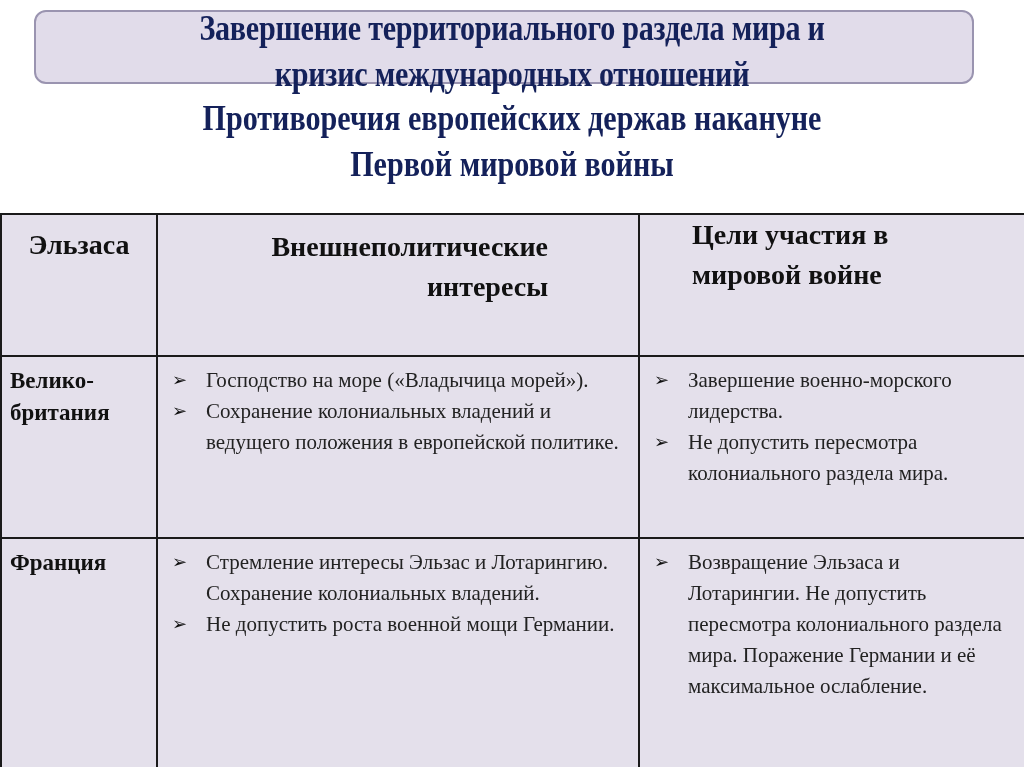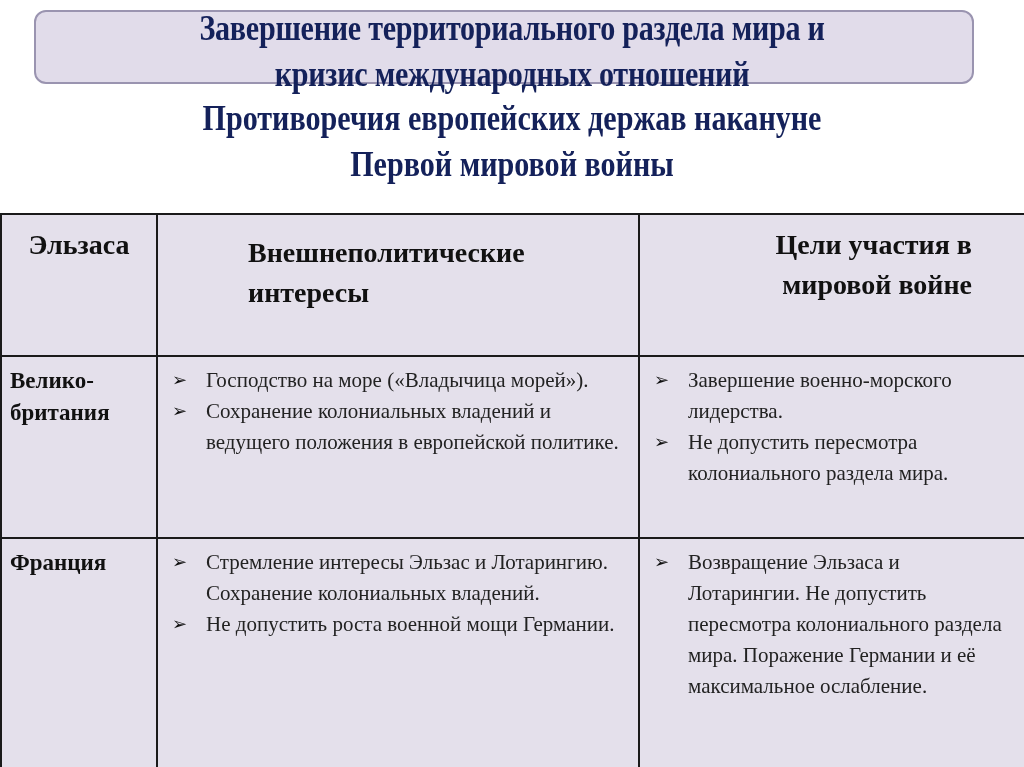--- a/index.html
+++ b/index.html
@@ -4,22 +4,22 @@
   <style>
     html, body { margin:0; padding:0; }
     body { width:1024px; height:767px; background:#ffffff; position:relative; overflow:hidden; font-family:"Liberation Serif", serif; }
     .title-box { position:absolute; left:34px; top:10px; width:940px; height:74px; background:#e1dcea; border:2px solid #9a94b0; border-radius:12px; box-sizing:border-box; }
     .title1 { position:absolute; left:0; width:1024px; top:6px; text-align:center; color:#14215a; font-weight:bold; font-size:35px; line-height:46px; letter-spacing:-0.3px; transform:scaleX(0.86); transform-origin:center; }
     .title2 { position:absolute; left:0; width:1024px; top:96px; text-align:center; color:#14215a; font-weight:bold; font-size:35px; line-height:46px; transform:scaleX(0.86); transform-origin:center; }
     table { position:absolute; left:0; top:213px; width:1026px; border-collapse:collapse; background:#e4e0eb; }
     td, th { border:2px solid #1a1a1a; vertical-align:top; padding:0; }
     th { font-weight:bold; font-size:28px; line-height:40px; color:#111; }
     .h-country { width:156px; height:142px; text-align:center; padding-top:10px; box-sizing:border-box; }
-    .h-interests { width:480px; text-align:left; padding-top:18px; }
-    .h-goals { text-align:right; padding-top:10px; }
+    .h-interests { width:480px; text-align:right; padding-top:12px; }
+    .h-goals { text-align:left; }
     .country { font-weight:bold; font-size:23px; line-height:32px; padding:8px 8px; color:#111; text-align:left; }
     ul { list-style:none; margin:0; padding:8px 10px 6px 12px; }
     li { position:relative; padding-left:36px; font-size:21px; line-height:31px; color:#222; }
     li .arrow { position:absolute; left:2px; top:0; font-size:18px; color:#111; }
     .row1 td { height:164px; }
     .row2 td { height:240px; }
   </style>
 </head>
 <body>
 

